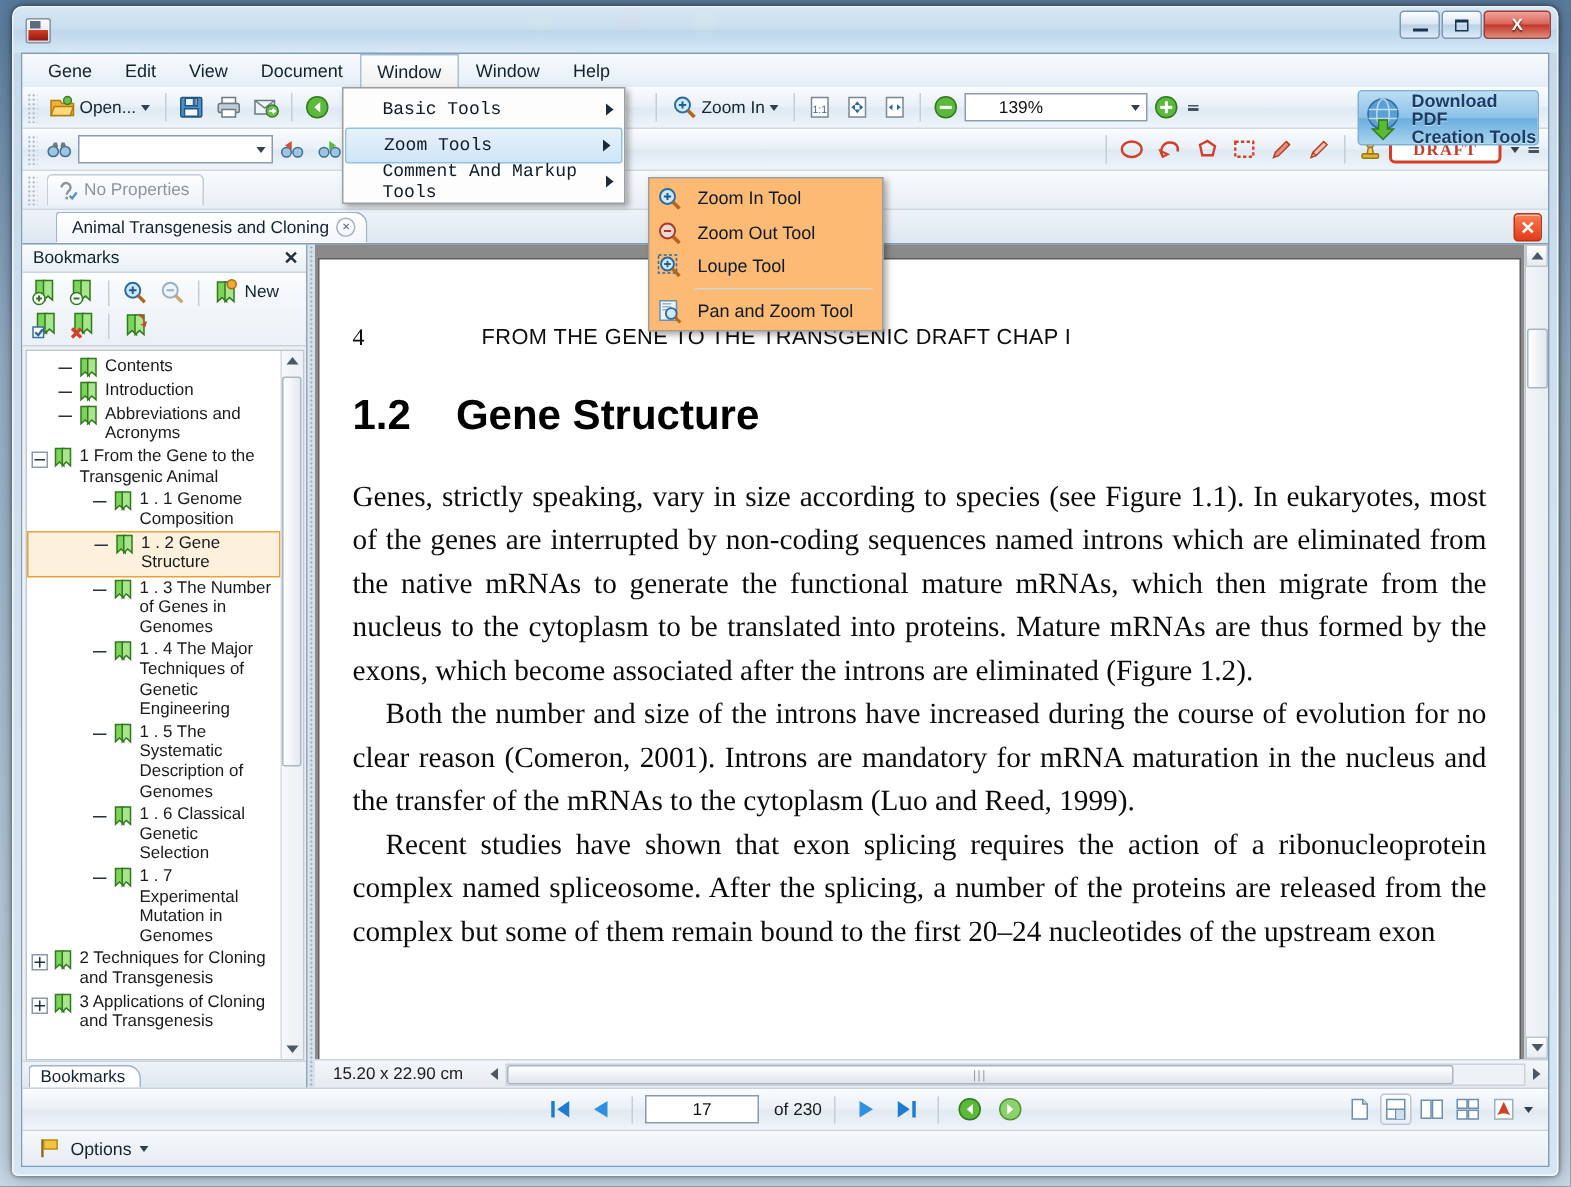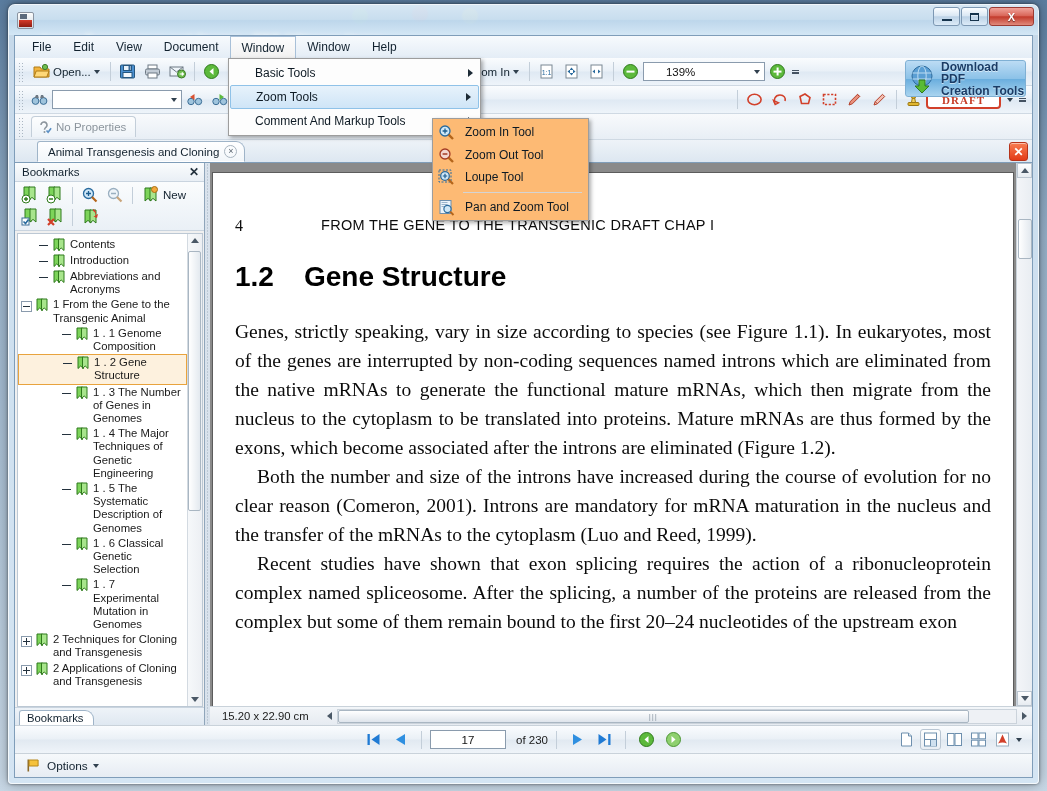--- a/index.html
+++ b/index.html
@@ -326,24 +326,25 @@
   .vm-btn.active { border-color:#b9c6d3; background:linear-gradient(180deg,#fdfefe,#e9eef4);}
   
   #optionsbar {
     height: 24px; display:flex; align-items:center; flex:none; padding-left:10px;
     background: linear-gradient(180deg,#f6f9fb,#e6ecf3);
     border-top: 1px solid #c9d2da; gap:5px;
   }
   #optionsbar .lbl { font-size:11.8px; color:#12222f; }
   
   #tools-menu {
-    position: absolute; left: 213px; top: 22px; width: 253px; z-index: 60;
+    position: absolute; left: 213px; top: 22px; width: 189px; z-index: 60;
     background: #fdfdfd; border: 1px solid #9d9d9d;
     box-shadow: 2px 2px 4px rgba(0,0,0,.32);
     padding: 2px 0;
+    font-family: Liberation Mono, monospace;
   }
   .mrow {
     height: 24px; display:flex; align-items:center; font-size:12px; color:#0e1a24;
     padding: 0 6px 0 26px; position:relative; cursor:default;
   }
   .mrow.hl {
     background: linear-gradient(180deg,#e7f2fb,#cfe5f7);
     border: 1px solid #8fc2e8; border-radius:2px;
     margin: 0 1px; padding-left:25px;
   }
@@ -399,21 +400,21 @@
       <div class="wbtn">
           <span class="glyph-max"></span>
         </div>
       <div class="wbtn close">X</div>
     </div>
   </div>
 
   <div id="client">
 
     <div id="menubar">
-      <div class="menu-item">File</div>
+      <div class="menu-item">Gene</div>
       <div class="menu-item">Edit</div>
       <div class="menu-item">View</div>
       <div class="menu-item">Document</div>
       <div class="menu-item open">Window</div>
       <div class="menu-item">Window</div>
       <div class="menu-item">Help</div>
     </div>
 
     <div class="toolbar-row">
       <div class="grip"></div>
@@ -854,21 +855,21 @@
                       <path d="M6.5 1H12v11.5L9.2 10 6.5 12.5z" fill="#a8e58c" stroke="#2f7a1c"></path>
                     </svg></span>
                   <span class="bm-label">2 Techniques for Cloning and Transgenesis</span>
                 </div>
                 <div class="bm-row">
                   <span class="expander plus"></span>
                   <span class="bm-flag"><svg width="15" height="14" viewBox="0 0 15 14">
                       <path d="M2 1h5.5v11.5L4.7 10 2 12.5z" fill="#7dd45a" stroke="#2f7a1c"></path>
                       <path d="M6.5 1H12v11.5L9.2 10 6.5 12.5z" fill="#a8e58c" stroke="#2f7a1c"></path>
                     </svg></span>
-                  <span class="bm-label">2 Applications of Cloning and Transgenesis</span>
+                  <span class="bm-label">3 Applications of Cloning and Transgenesis</span>
                 </div>
               </div>
             <div class="vscroll">
               <div class="arr">
                   <i class="arrow-up"></i>
                 </div>
               <div class="thumb" style="position:absolute;top:15px;right:1px;"></div>
               <div class="arr">
                   <i class="arrow-dn"></i>
                 </div>

